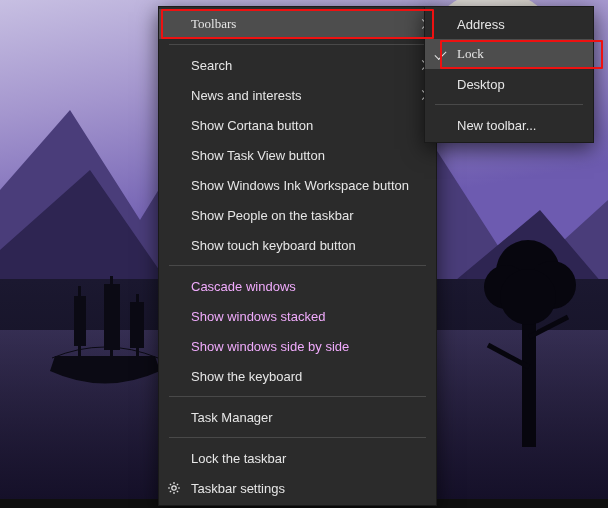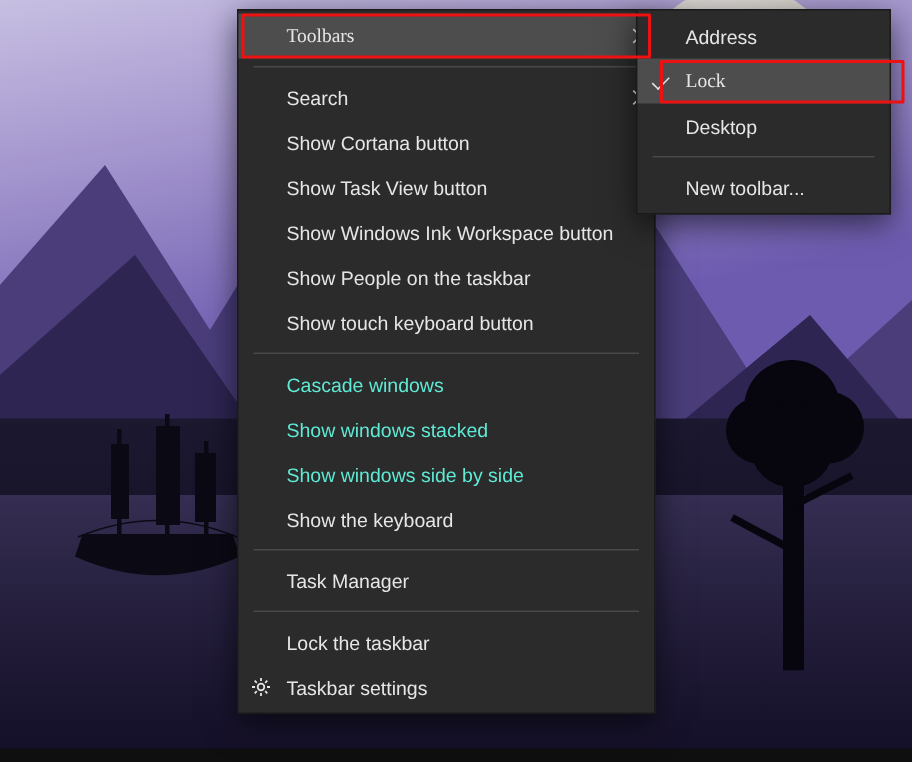--- a/index.html
+++ b/index.html
@@ -60,21 +60,21 @@
     padding: 2px 0;
   }
   .item {
     position: relative;
     display: flex; align-items: center;
     height: 30px;
     padding: 0 28px 0 32px;
     cursor: default;
     white-space: nowrap;
   }
-  .item.disabled { color: #5eead4; }
+  .item.disabled { color: #f0abfc; }
   .item.hover { background: #4d4d4d; font-family: Liberation Serif, serif; }
   .sep {
     height: 1px; margin: 5px 10px;
     background: #494949;
   }
   .chev {
     position: absolute; right: 10px; top: 50%; transform: translateY(-50%);
   }
   .chev::before {
     content: ""; display: block; width: 6px; height: 6px;
@@ -160,20 +160,24 @@
     <span class="chev"></span>
   </div>
 
   <div class="sep"></div>
 
   <div class="item">
     <span>Search</span>
     <span class="chev"></span>
   </div>
   <div class="item">
+    <span>News and interests</span>
+    <span class="chev"></span>
+  </div>
+  <div class="item">
     <span>Show Cortana button</span>
   </div>
   <div class="item">
     <span>Show Task View button</span>
   </div>
   <div class="item">
     <span>Show Windows Ink Workspace button</span>
   </div>
   <div class="item">
     <span>Show People on the taskbar</span>

